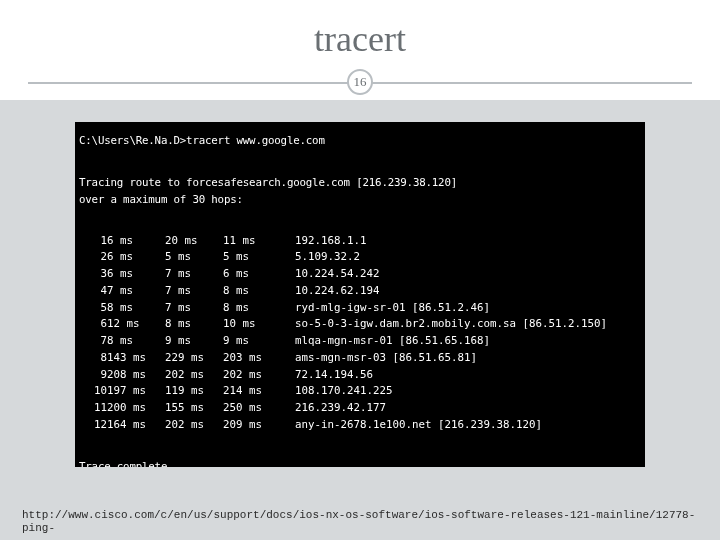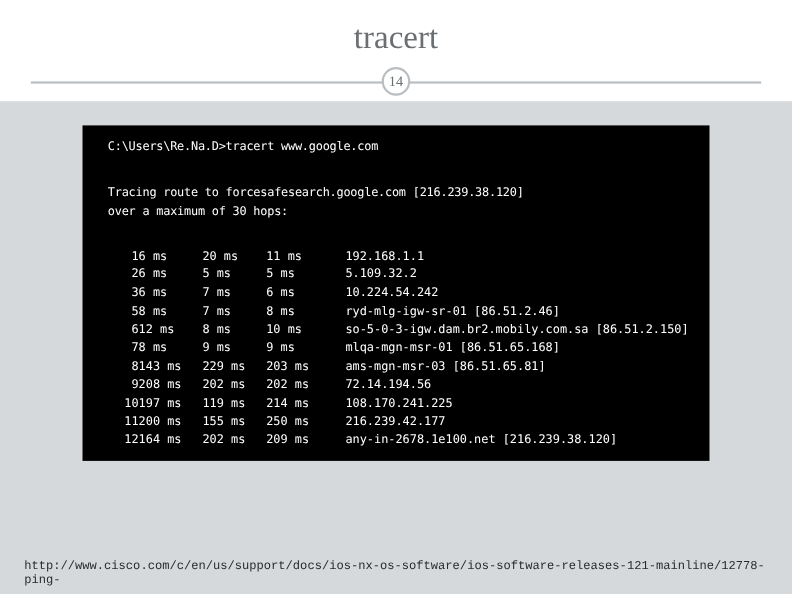--- a/index.html
+++ b/index.html
@@ -17,21 +17,21 @@
     background: #fff;
     display: flex;
     flex-direction: column;
   }
   .title-area {
     padding: 18px 0 6px 0;
     text-align: center;
   }
   .title {
     font-family: Georgia, serif;
-    font-size: 30px;
+    font-size: 36px;
     color: #6a6f73;
     font-weight: normal;
   }
   .divider-row {
     position: relative;
     height: 28px;
     display: flex;
     align-items: center;
     justify-content: center;
     margin: 2px 0 4px 0;
@@ -63,22 +63,22 @@
     background: #d6d9db;
     position: relative;
     padding: 22px 0 0 0;
     display: flex;
     flex-direction: column;
     align-items: center;
   }
   .terminal {
     background: #000;
     width: 570px;
-    height: 305px;
-    padding: 10px 12px 10px 23px;
+    height: 345px;
+    padding: 10px 12px 10px 4px;
     overflow: hidden;
   }
   .term-line {
     font-family: Consolas, "Lucida Console", monospace;
     font-size: 10.8px;
     line-height: 1.58;
     color: #fff;
     white-space: pre;
     letter-spacing: -0.2px;
   }
@@ -110,35 +110,36 @@
 <body>
 
 <div class="slide">
 
   <div class="title-area">
     <div class="title">tracert</div>
   </div>
 
   <div class="divider-row">
     <div class="divider-line"></div>
-    <div class="badge">14</div>
+    <div class="badge">16</div>
   </div>
 
   <div class="gray-band">
 
     <div class="terminal">
       <div class="term-line">C:\Users\Re.Na.D&gt;tracert www.google.com</div>
       <div class="term-blank"></div>
       <div class="term-line">Tracing route to forcesafesearch.google.com [216.239.38.120]</div>
       <div class="term-line">over a maximum of 30 hops:</div>
       <div class="term-blank"></div>
       <div id="hops-container">
           <div class="hop-row"><span class="hop-num">1</span><span class="hop-t">6 ms</span><span class="hop-t">20 ms</span><span class="hop-t">11 ms</span><span class="hop-sp"></span><span>192.168.1.1</span></div>
           <div class="hop-row"><span class="hop-num">2</span><span class="hop-t">6 ms</span><span class="hop-t">5 ms</span><span class="hop-t">5 ms</span><span class="hop-sp"></span><span>5.109.32.2</span></div>
           <div class="hop-row"><span class="hop-num">3</span><span class="hop-t">6 ms</span><span class="hop-t">7 ms</span><span class="hop-t">6 ms</span><span class="hop-sp"></span><span>10.224.54.242</span></div>
+          <div class="hop-row"><span class="hop-num">4</span><span class="hop-t">7 ms</span><span class="hop-t">7 ms</span><span class="hop-t">8 ms</span><span class="hop-sp"></span><span>10.224.62.194</span></div>
           <div class="hop-row"><span class="hop-num">5</span><span class="hop-t">8 ms</span><span class="hop-t">7 ms</span><span class="hop-t">8 ms</span><span class="hop-sp"></span><span>ryd-mlg-igw-sr-01 [86.51.2.46]</span></div>
           <div class="hop-row"><span class="hop-num">6</span><span class="hop-t">12 ms</span><span class="hop-t">8 ms</span><span class="hop-t">10 ms</span><span class="hop-sp"></span><span>so-5-0-3-igw.dam.br2.mobily.com.sa [86.51.2.150]</span></div>
           <div class="hop-row"><span class="hop-num">7</span><span class="hop-t">8 ms</span><span class="hop-t">9 ms</span><span class="hop-t">9 ms</span><span class="hop-sp"></span><span>mlqa-mgn-msr-01 [86.51.65.168]</span></div>
           <div class="hop-row"><span class="hop-num">8</span><span class="hop-t">143 ms</span><span class="hop-t">229 ms</span><span class="hop-t">203 ms</span><span class="hop-sp"></span><span>ams-mgn-msr-03 [86.51.65.81]</span></div>
           <div class="hop-row"><span class="hop-num">9</span><span class="hop-t">208 ms</span><span class="hop-t">202 ms</span><span class="hop-t">202 ms</span><span class="hop-sp"></span><span>72.14.194.56</span></div>
           <div class="hop-row"><span class="hop-num">10</span><span class="hop-t">197 ms</span><span class="hop-t">119 ms</span><span class="hop-t">214 ms</span><span class="hop-sp"></span><span>108.170.241.225</span></div>
           <div class="hop-row"><span class="hop-num">11</span><span class="hop-t">200 ms</span><span class="hop-t">155 ms</span><span class="hop-t">250 ms</span><span class="hop-sp"></span><span>216.239.42.177</span></div>
           <div class="hop-row"><span class="hop-num">12</span><span class="hop-t">164 ms</span><span class="hop-t">202 ms</span><span class="hop-t">209 ms</span><span class="hop-sp"></span><span>any-in-2678.1e100.net [216.239.38.120]</span></div>
         </div>
       <div class="term-blank"></div>

